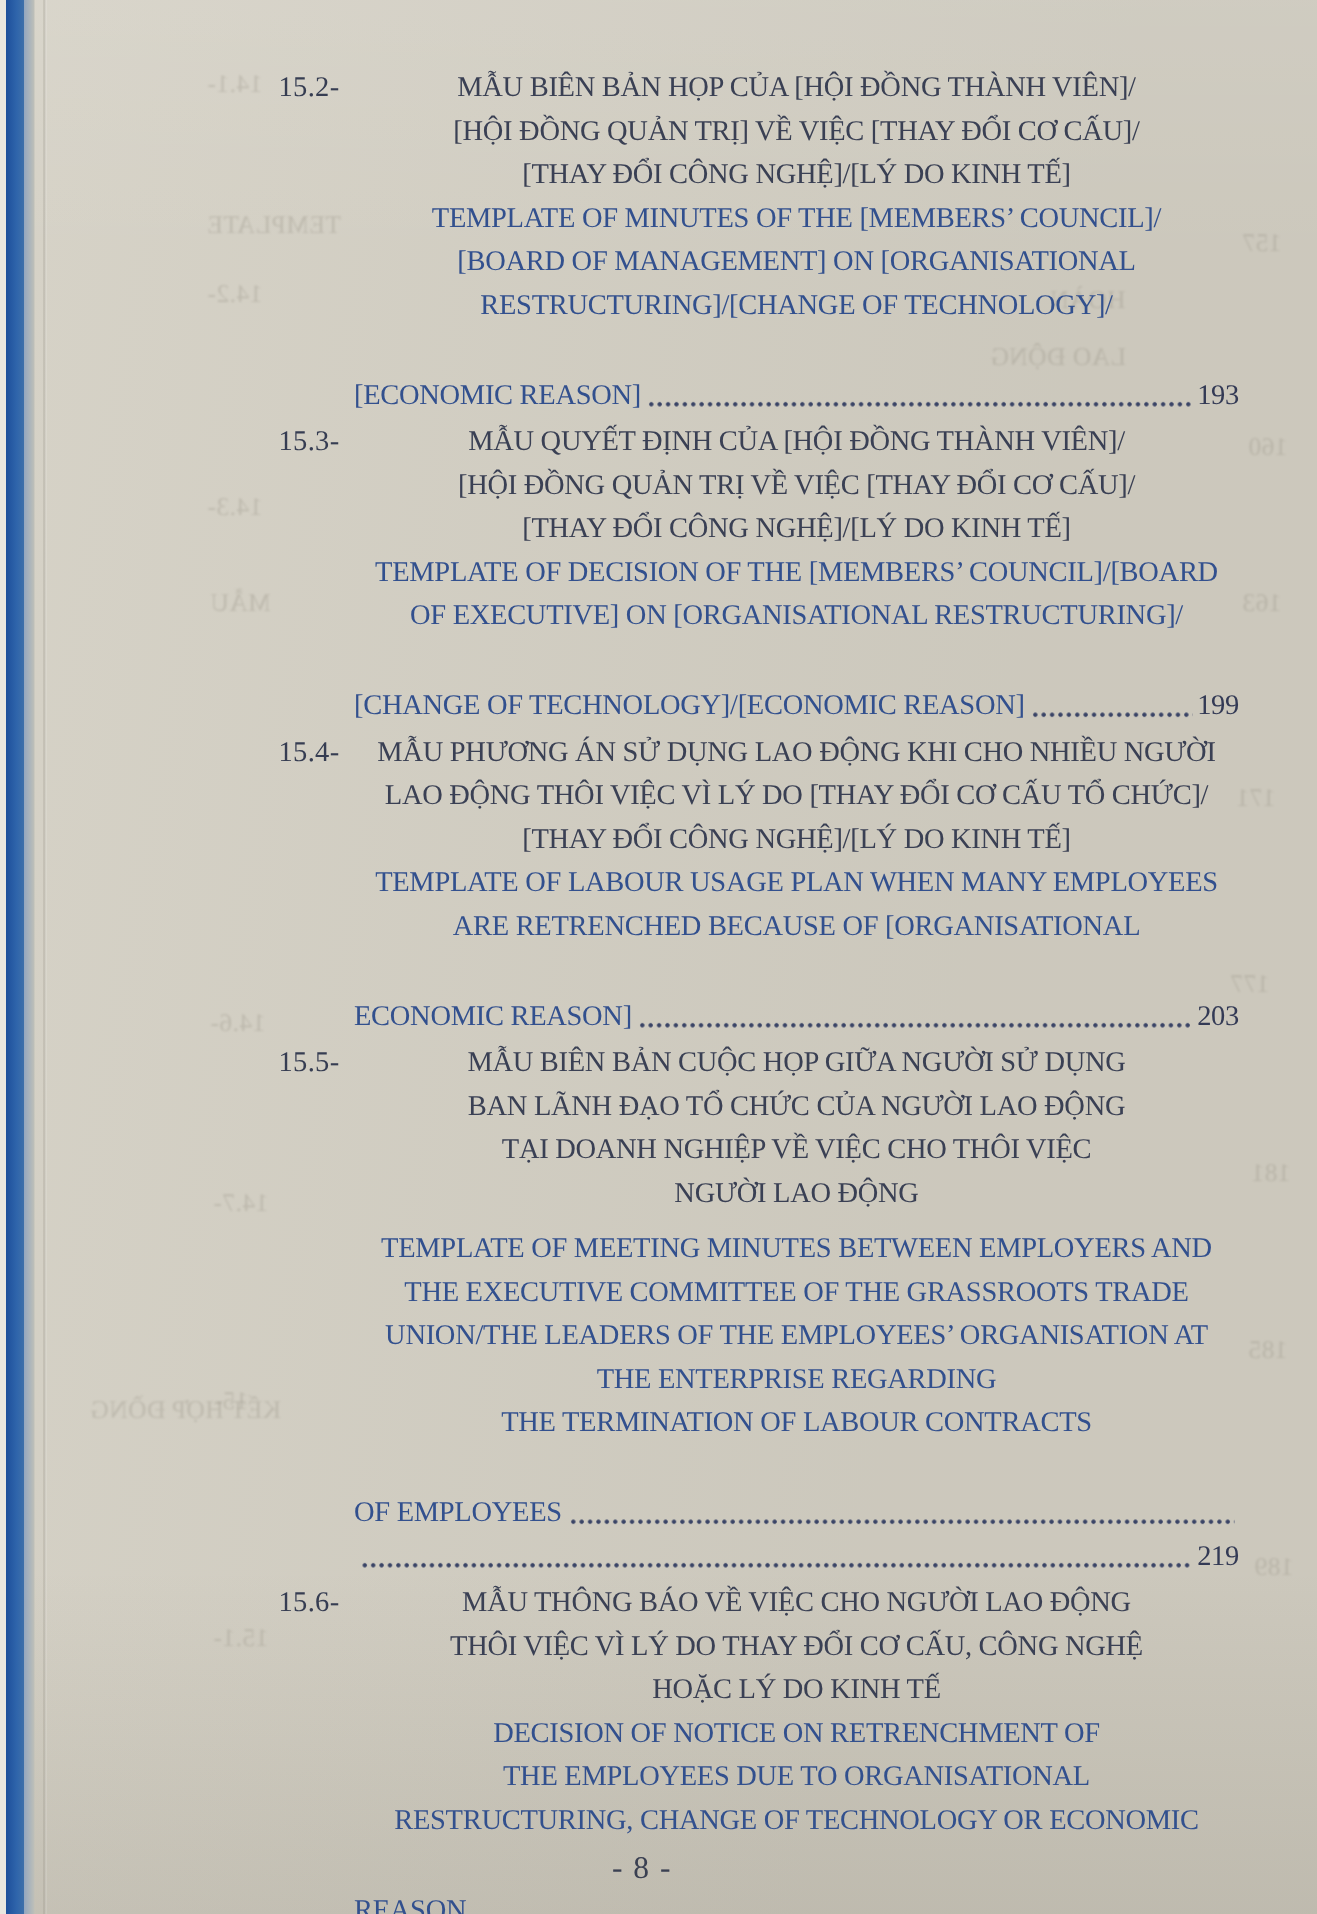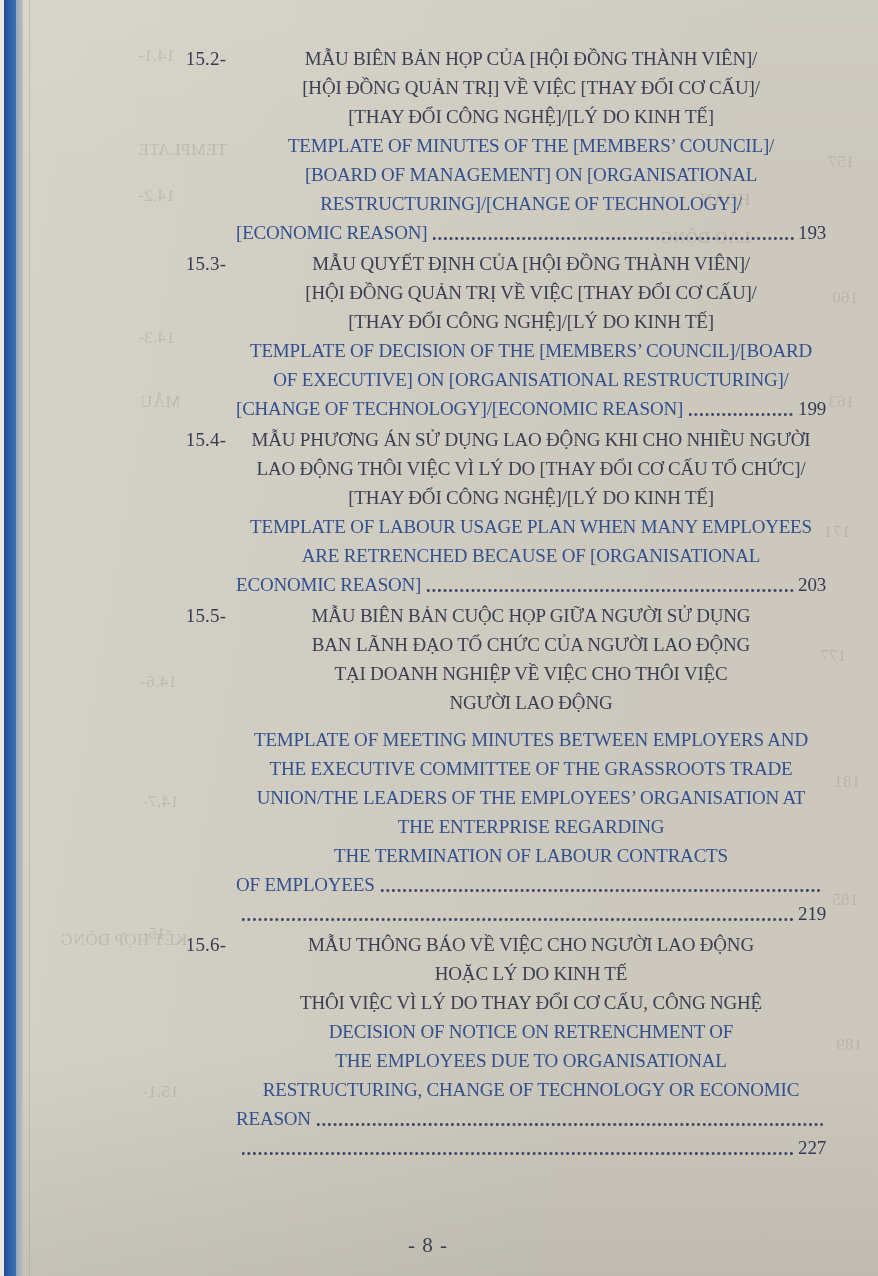--- a/index.html
+++ b/index.html
@@ -34,21 +34,21 @@
     font-size:19px;line-height:29px;color:#363d52;letter-spacing:.2px;
   }
   .lines{min-width:0;}
   .line{
     font-size:19px;line-height:29px;letter-spacing:-0.2px;white-space:nowrap;
   }
   .line.vi{color:#3a4054;}
   .line.en{color:#32508e;}
   .line.en.gap{margin-top:8px;}
   .leader{display:flex;align-items:flex-end;}
-  .tail{flex:0 0 auto;}
+  .tail{flex:0 0 auto;margin-top:31px;}
   .dots{
     flex:1 1 auto;height:7px;margin:0 3px 5px 5px;
     background-image:radial-gradient(circle at 2.2px 3.5px, #3a4466 1.15px, rgba(0,0,0,0) 1.7px);
     background-size:5.6px 7px;background-repeat:repeat-x;
   }
   .pagenum{flex:0 0 auto;color:#333a55;}
   .footer{
     position:absolute;left:0;width:856px;top:1233px;text-align:center;
     font-size:21px;color:#3a4052;letter-spacing:1px;
   }
@@ -146,22 +146,22 @@
           <div class="line en leader">
             <span class="dots"></span>
             <span class="pagenum">219</span>
           </div>
         </div>
       </div>
       <div class="entry">
         <div class="num">15.6-</div>
         <div class="lines">
           <div class="line vi">MẪU THÔNG BÁO VỀ VIỆC CHO NGƯỜI LAO ĐỘNG</div>
+          <div class="line vi">THÔI VIỆC VÌ LÝ DO THAY ĐỔI CƠ CẤU, CÔNG NGHỆ</div>
           <div class="line vi">HOẶC LÝ DO KINH TẾ</div>
-          <div class="line vi">THÔI VIỆC VÌ LÝ DO THAY ĐỔI CƠ CẤU, CÔNG NGHỆ</div>
           <div class="line en">DECISION OF NOTICE ON RETRENCHMENT OF</div>
           <div class="line en">THE EMPLOYEES DUE TO ORGANISATIONAL</div>
           <div class="line en">RESTRUCTURING, CHANGE OF TECHNOLOGY OR ECONOMIC</div>
           <div class="line en leader">
             <span class="tail">REASON</span>
             <span class="dots"></span>
           </div>
           <div class="line en leader">
             <span class="dots"></span>
             <span class="pagenum">227</span>

